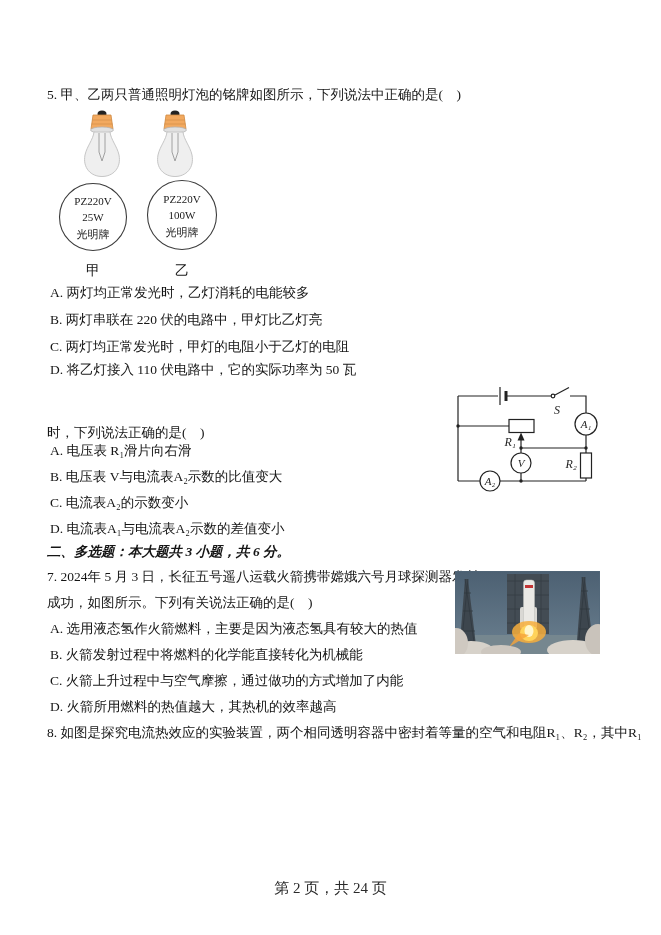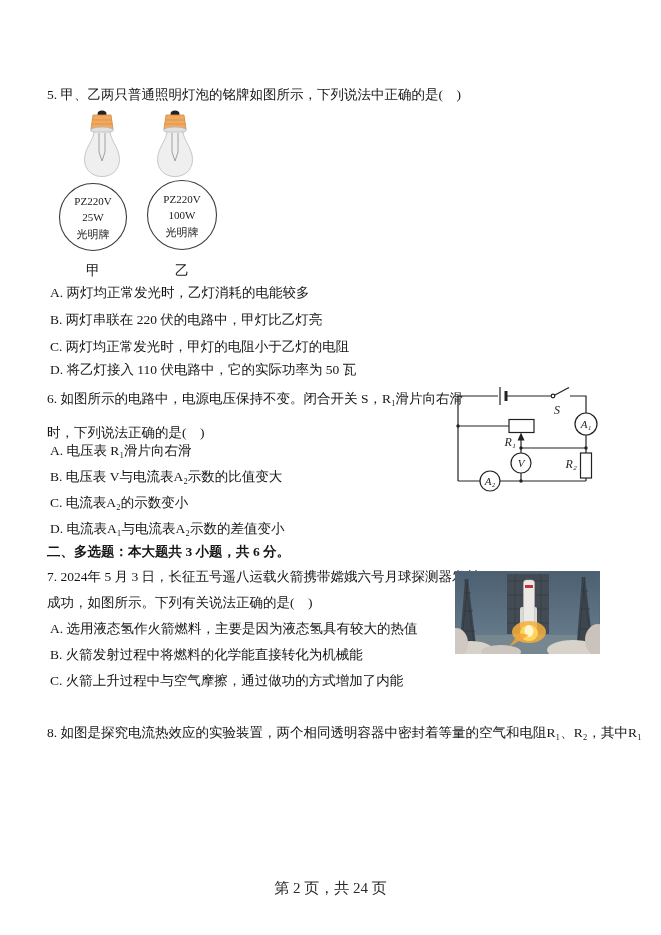--- a/index.html
+++ b/index.html
@@ -2,21 +2,21 @@
 <html><head>
 <meta charset="utf-8">
 <style>
   html,body{margin:0;padding:0;background:#ffffff;}
   .page{position:relative;width:661px;height:935px;background:#fff;overflow:hidden;
         font-family:"Liberation Serif","DejaVu Serif",serif;color:#151515;}
   .line{position:absolute;font-size:13.5px;line-height:17px;white-space:nowrap;text-align:center;}
   .stem{left:47px;}
   .opt{left:50px;}
   .cont2{left:36px;}
-  .section{left:47px;font-weight:700;}
+  .section{left:47px;font-weight:700;font-style:italic;}
   .footer{position:absolute;left:0;width:100%;text-align:center;font-size:15px;color:#2a2a2a;}
   svg text{font-family:"Liberation Serif","DejaVu Serif",serif;}
   .figlabel{font-size:14px;fill:#151515;}
   .platetext{font-size:11px;fill:#1a1a1a;}
   .circlbl{font-style:italic;font-size:11px;fill:#1f1f1f;}
 </style>
 </head>
 <body>
 
 <div class="page">
@@ -58,21 +58,20 @@
     </g>
     <text x="38" y="170" text-anchor="middle" class="figlabel">甲</text>
     <text x="127" y="170" text-anchor="middle" class="figlabel">乙</text>
   </svg>
 
   <div class="line opt" style="top:284px">A. 两灯均正常发光时，乙灯消耗的电能较多</div>
   <div class="line opt" style="top:311px">B. 两灯串联在 220 伏的电路中，甲灯比乙灯亮</div>
   <div class="line opt" style="top:338px">C. 两灯均正常发光时，甲灯的电阻小于乙灯的电阻</div>
   <div class="line opt" style="top:361px">D. 将乙灯接入 110 伏电路中，它的实际功率为 50 瓦</div>
 
-  <div class="line stem" style="top:390px">6. 如图所示的电路中，电源电压保持不变。闭合开关 S，R₁滑片向右滑</div>
   <div class="line stem" style="top:424px">时，下列说法正确的是(　)</div>
   <div class="line opt" style="top:442px">A. 电压表 R₁滑片向右滑</div>
   <div class="line opt" style="top:468px">B. 电压表 V与电流表A₂示数的比值变大</div>
   <div class="line opt" style="top:494px">C. 电流表A₂的示数变小</div>
   <div class="line opt" style="top:520px">D. 电流表A₁与电流表A₂示数的差值变小</div>
 
   <svg style="position:absolute;left:450px;top:386px" width="210" height="112" viewBox="0 0 210 112">
     <g stroke="#222" stroke-width="1.2" fill="none">
       <path d="M8,10 H48"></path>
       <path d="M50,1 V19"></path>
@@ -110,20 +109,21 @@
     <text x="71" y="81" text-anchor="middle" class="circlbl">V</text>
   </svg>
 
   <div class="line section" style="top:543px">二、多选题：本大题共 3 小题，共 6 分。</div>
 
   <div class="line stem" style="top:568px">7. 2024年 5 月 3 日，长征五号遥八运载火箭携带嫦娥六号月球探测器发射</div>
   <div class="line stem" style="top:594px">成功，如图所示。下列有关说法正确的是(　)</div>
   <div class="line opt" style="top:646px">B. 火箭发射过程中将燃料的化学能直接转化为机械能</div>
   <div class="line opt" style="top:620px">A. 选用液态氢作火箭燃料，主要是因为液态氢具有较大的热值</div>
   <div class="line opt" style="top:672px">C. 火箭上升过程中与空气摩擦，通过做功的方式增加了内能</div>
+  <div class="line opt" style="top:698px">D. 火箭所用燃料的热值越大，其热机的效率越高</div>
 
   <svg style="position:absolute;left:455px;top:571px" width="145" height="83" viewBox="0 0 145 83">
     <defs>
       <linearGradient id="sky" x1="0" y1="0" x2="0" y2="1">
         <stop offset="0" stop-color="#4c6072"></stop>
         <stop offset="1" stop-color="#6b8090"></stop>
       </linearGradient>
     </defs>
     <rect x="0" y="0" width="145" height="83" fill="url(#sky)" stroke="#53687a"></rect>
     <rect x="0" y="64" width="145" height="19" fill="#76878f"></rect>

